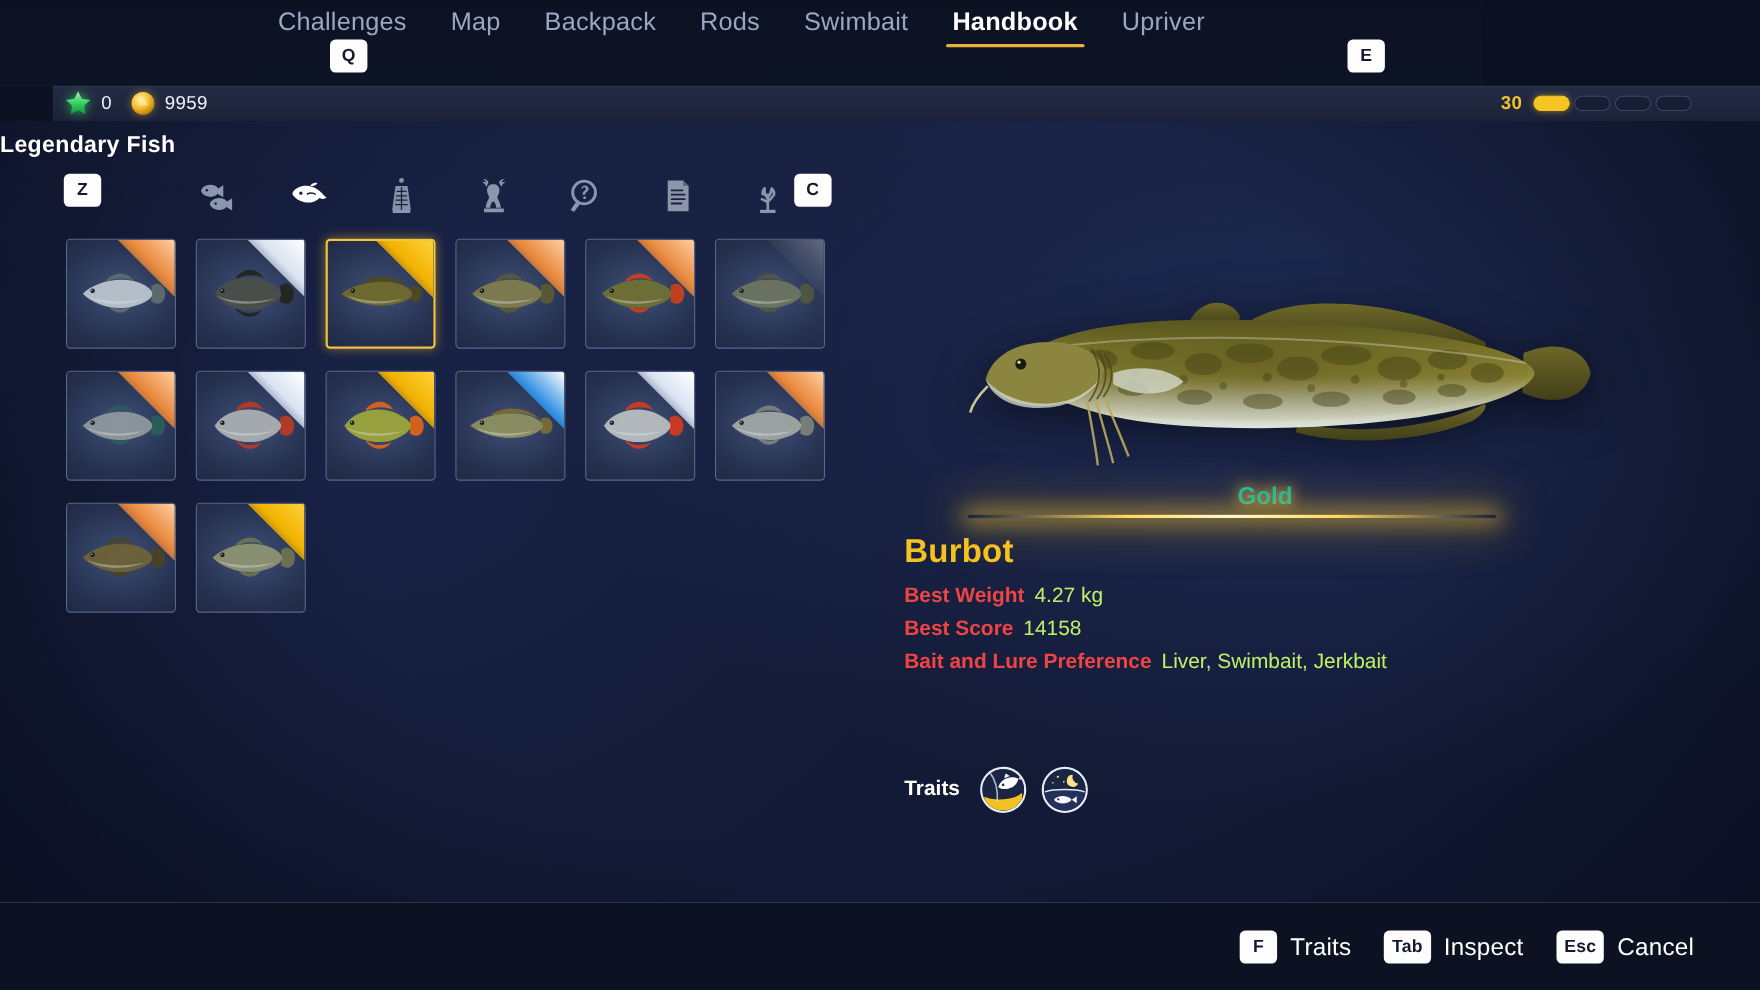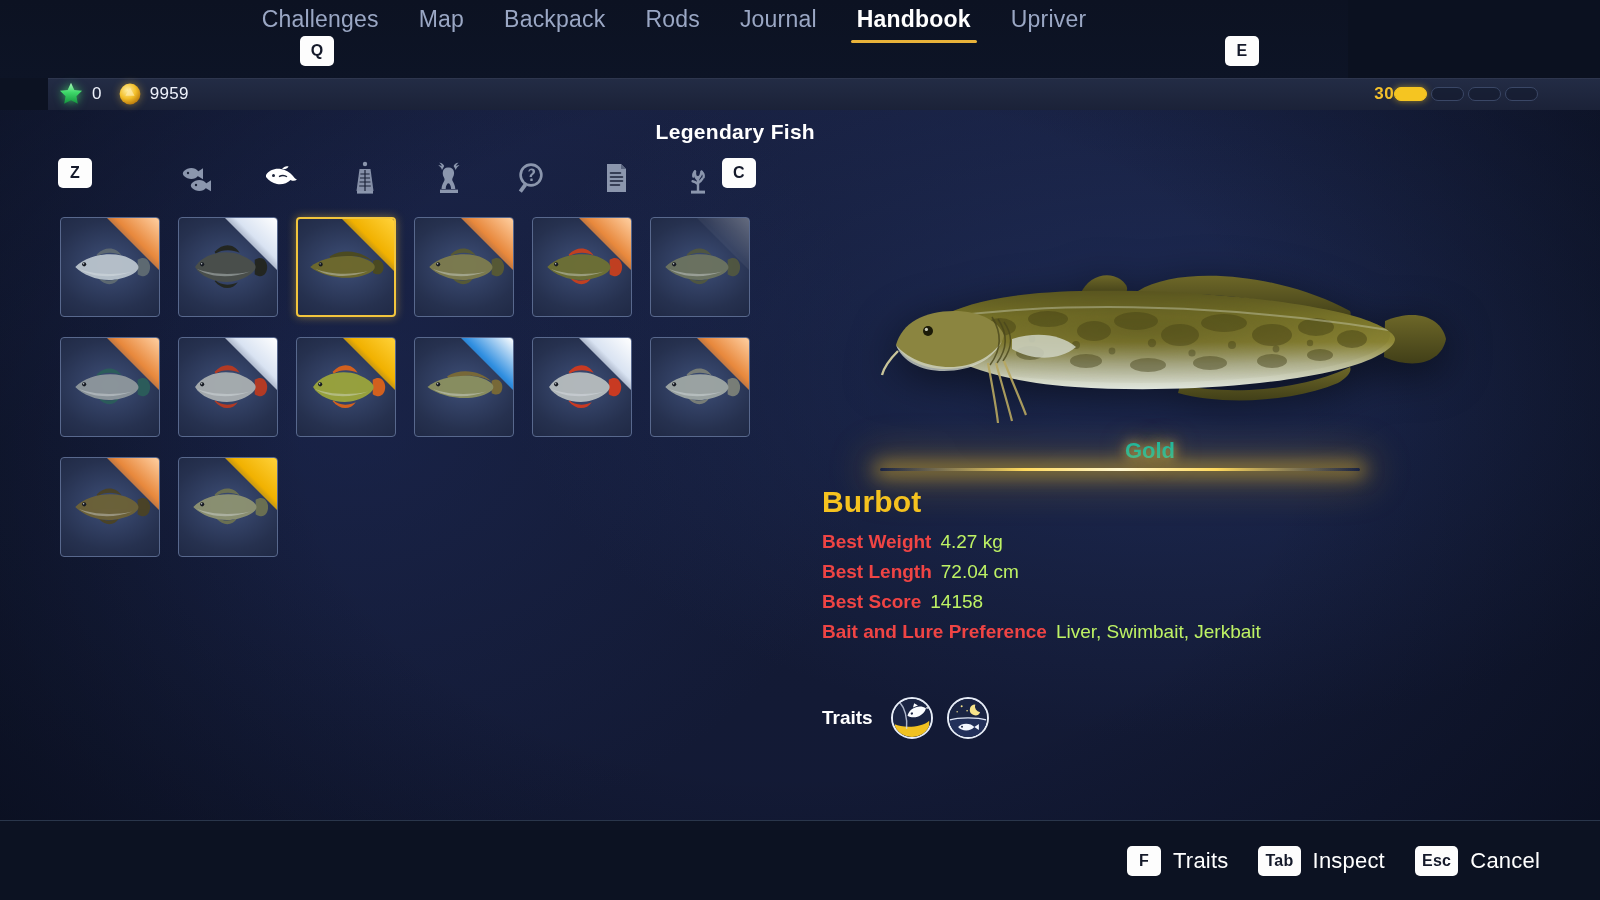--- a/index.html
+++ b/index.html
@@ -62,32 +62,32 @@
     content:""; position:absolute; left:0; top:0; width:48px; height:32px;
     background:#0c1222;
   }
   .status-left { position:absolute; left:58px; top:79px; display:flex; align-items:center; gap:16px; height:30px; }
   .cur-group { display:flex; align-items:center; gap:8px; }
   .cur-val { font-size:17px; color:#eef2fb; letter-spacing:.3px; }
 
   .star-icon { width:26px; height:26px; display:block; filter:drop-shadow(0 0 5px rgba(70,225,110,.75)); }
   .coin-icon { width:24px; height:24px; display:block; filter:drop-shadow(0 0 4px rgba(250,200,60,.45)); }
 
-  .status-right { position:absolute; right:62px; top:80px; display:flex; align-items:center; gap:0; height:28px; }
+  .status-right { position:absolute; right:62px; top:80px; display:flex; align-items:center; gap:10px; height:28px; }
   .xp-num { font-size:17px; color:#f3c02c; font-weight:bold; letter-spacing:.4px; }
   .xp-bar { display:flex; gap:4px; align-items:center; }
   .xp-seg {
     width:33px; height:14px; border:1px solid #3c4straight;
     border:1px solid #3a4766; border-radius:7px; background:rgba(18,25,45,.6);
   }
   .xp-seg.filled { background:#f5c521; border-color:#f5c521; box-shadow:0 0 7px rgba(245,197,33,.55); }
 
   
   .sec-title {
-    position:absolute; left:0; top:120px; width:815px; text-align:right;
+    position:absolute; left:0; top:120px; width:815px; text-align:left;
     font-size:21px; font-weight:bold; color:#ffffff; letter-spacing:.3px;
   }
   .cat-row { position:absolute; left:58px; top:155px; width:700px; height:46px; }
   .cat-key-z { position:absolute; left:0; top:3px; }
   .cat-key-c { position:absolute; left:664px; top:3px; }
   .cat-icons {
     position:absolute; left:118px; top:0; width:545px; height:46px;
     display:flex; align-items:center; justify-content:space-between;
   }
   .cat-icon { width:44px; height:44px; display:flex; align-items:center; justify-content:center; cursor:pointer; }
@@ -174,21 +174,21 @@
 
   <div class="bg-main"></div>
   <div class="bg-vign"></div>
 
   <div class="topnav">
     <div class="nav-items" id="nav-items">
         <div class="nav-item">Challenges</div>
         <div class="nav-item">Map</div>
         <div class="nav-item">Backpack</div>
         <div class="nav-item">Rods</div>
-        <div class="nav-item">Journal</div>
+        <div class="nav-item">Swimbait</div>
         <div class="nav-item active">Handbook</div>
         <div class="nav-item">Upriver</div>
       </div>
     <div class="keycap nav-key-left">Q</div>
     <div class="keycap nav-key-right">E</div>
   </div>
 
   <div class="statusbar"></div>
   <div class="status-left">
     <div class="cur-group">
@@ -642,21 +642,20 @@
 
   <div class="rank-wrap">
     <div class="rank-label">Gold</div>
     <div class="rank-line"></div>
   </div>
 
   <div class="info">
     <div class="fish-name">Burbot</div>
     <div id="stats">
         <div class="stat-row"><span class="stat-k">Best Weight</span><span class="stat-v">4.27 kg</span></div>
-        <div class="stat-row"><span class="stat-k">Best Length</span><span class="stat-v">72.04 cm</span></div>
         <div class="stat-row"><span class="stat-k">Best Score</span><span class="stat-v">14158</span></div>
         <div class="stat-row"><span class="stat-k">Bait and Lure Preference</span><span class="stat-v">Liver, Swimbait, Jerkbait</span></div>
       </div>
   </div>
 
   <div class="traits">
     <span class="traits-label">Traits</span>
 
     <span class="trait-icon">
       <svg viewBox="0 0 42 42">

